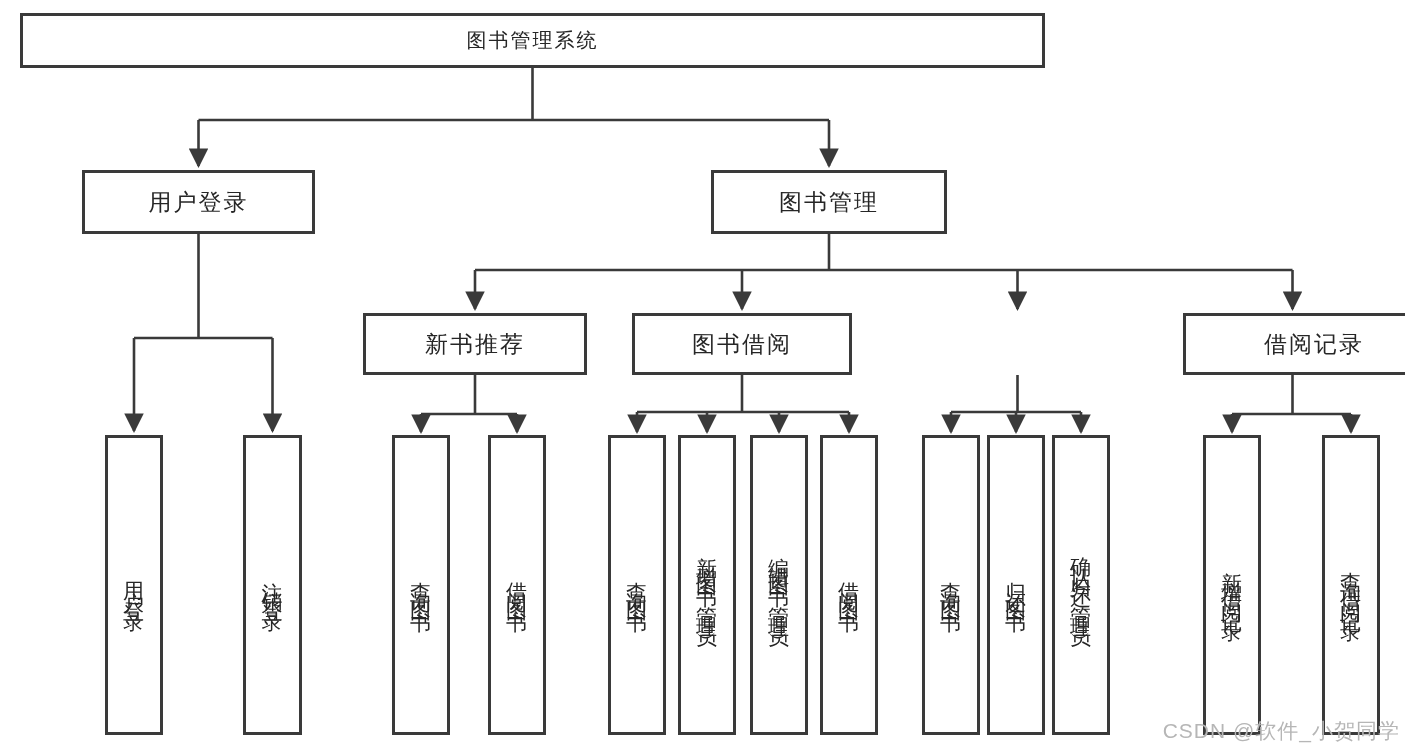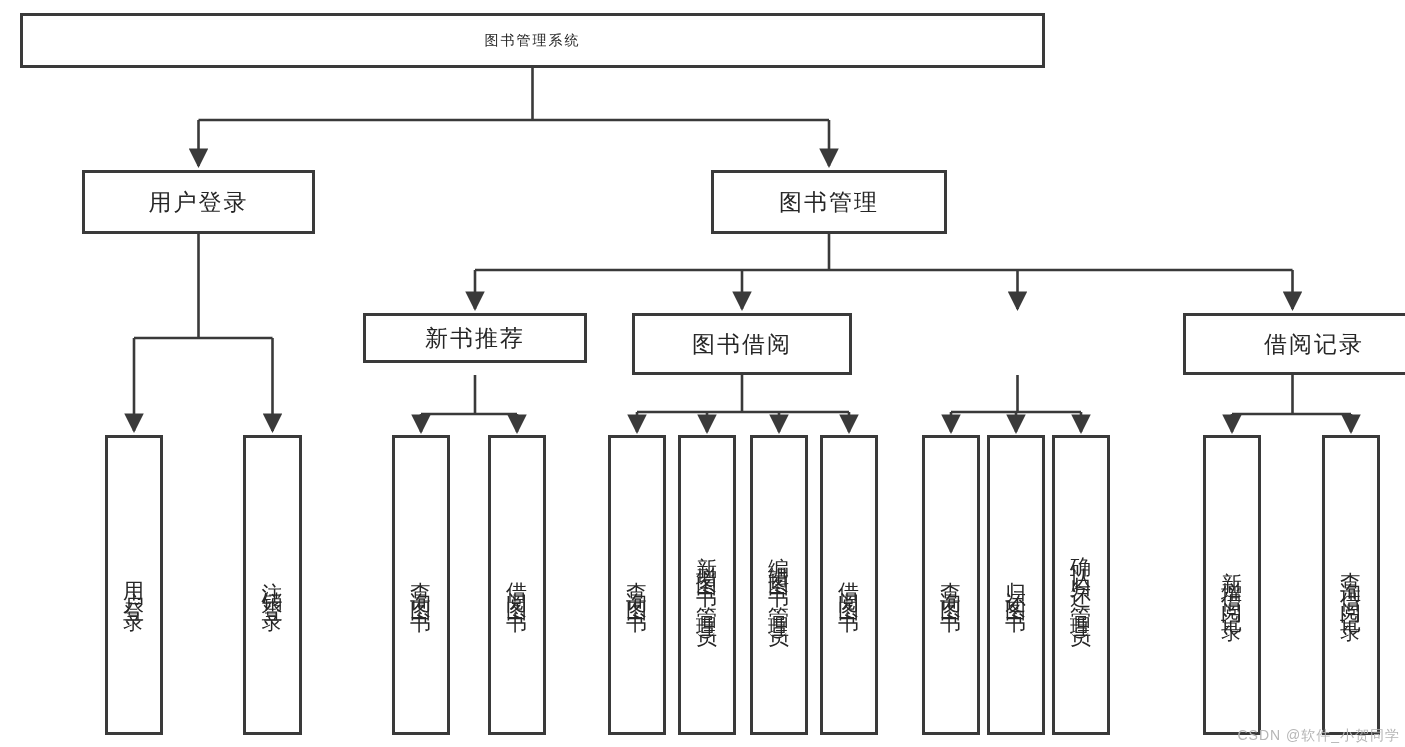--- a/index.html
+++ b/index.html
@@ -29,34 +29,34 @@
     display: flex;
     align-items: center;
     justify-content: center;
     color: #262626;
   }
   .node.h .label {
     font-size: 23px;
     letter-spacing: 2px;
     white-space: nowrap;
   }
-  .node.root .label { font-size: 14px; }
+  .node.root .label { font-size: 20px; }
   .node.v .label {
     writing-mode: vertical-lr;
     text-orientation: mixed;
     font-size: 21px;
     line-height: 1;
     letter-spacing: 10px;
     white-space: nowrap;
   }
   .watermark {
     position: absolute;
     right: 5px;
     bottom: 2px;
-    font-size: 14px;
+    font-size: 21px;
     color: #b6b6b6;
     letter-spacing: 1px;
     white-space: nowrap;
   }
 </style>
 </head>
 <body>
 
 <div class="canvas">
 
@@ -107,21 +107,21 @@
     <span class="label">图书管理系统</span>
   </div>
 
   <div class="node h" style="left:82px; top:170px; width:233px; height:64px;">
     <span class="label">用户登录</span>
   </div>
   <div class="node h" style="left:711px; top:170px; width:236px; height:64px;font-family:Liberation Mono, monospace;">
     <span class="label">图书管理</span>
   </div>
 
-  <div class="node h" style="left:363px; top:313px; width:224px; height:50px;">
+  <div class="node h" style="left:363px; top:313px; width:224px; height:62px;">
     <span class="label">新书推荐</span>
   </div>
   <div class="node h" style="left:632px; top:313px; width:220px; height:62px;">
     <span class="label">图书借阅</span>
   </div>
   <div class="node h" style="left:1183px; top:313px; width:262px; height:62px;">
     <span class="label">借阅记录</span>
   </div>
 
   <div class="node v" style="left:105px; top:435px; width:58px; height:300px;">

